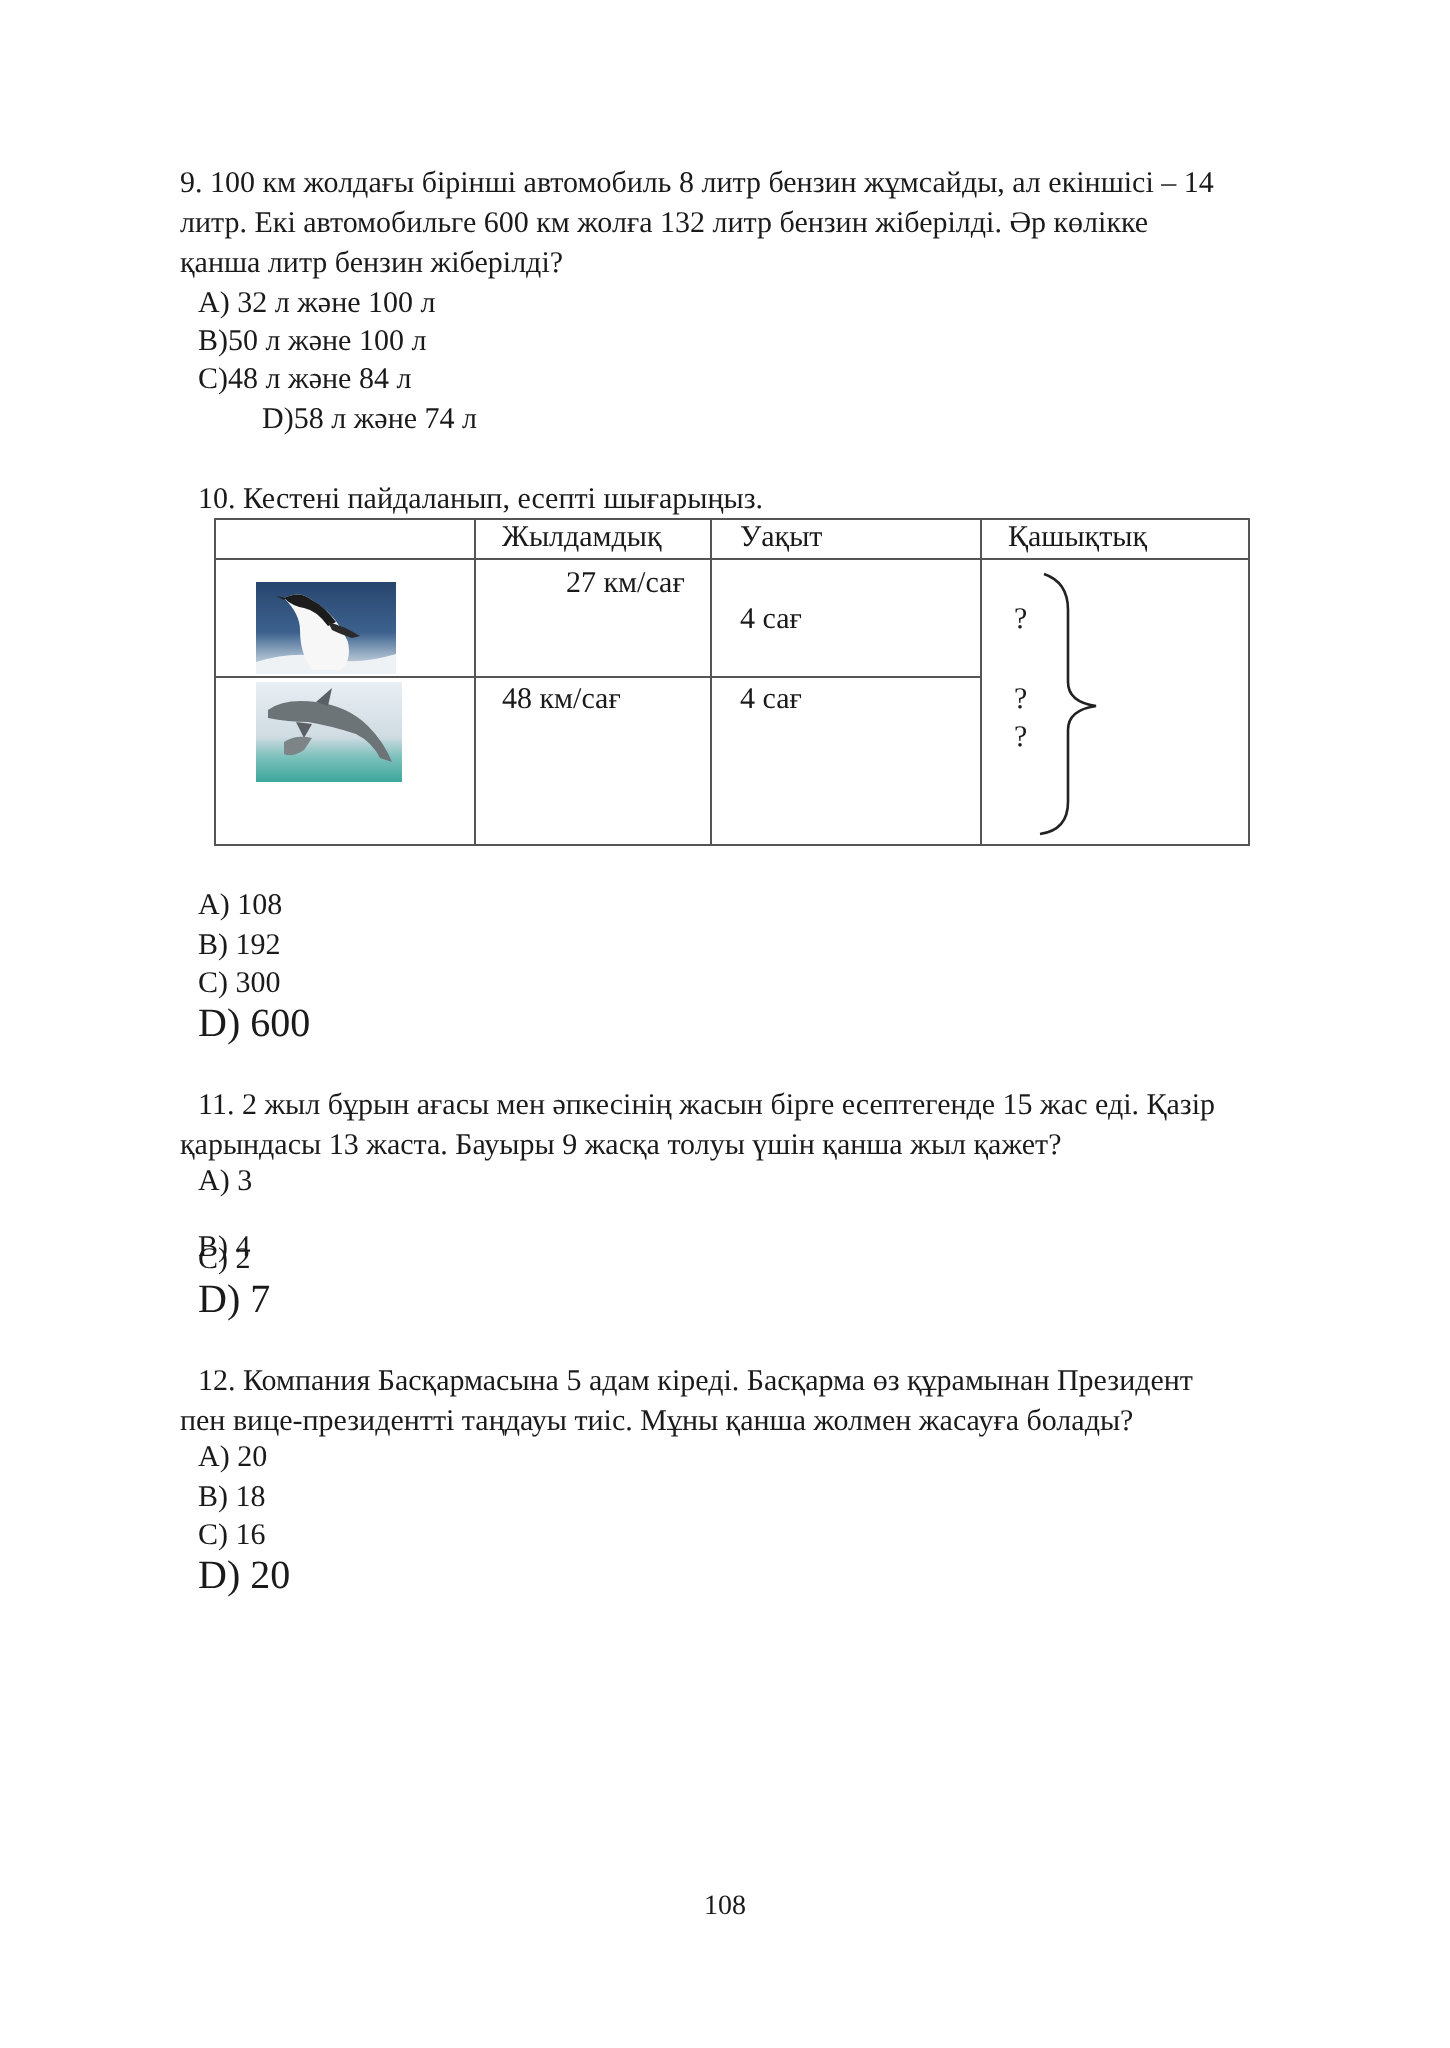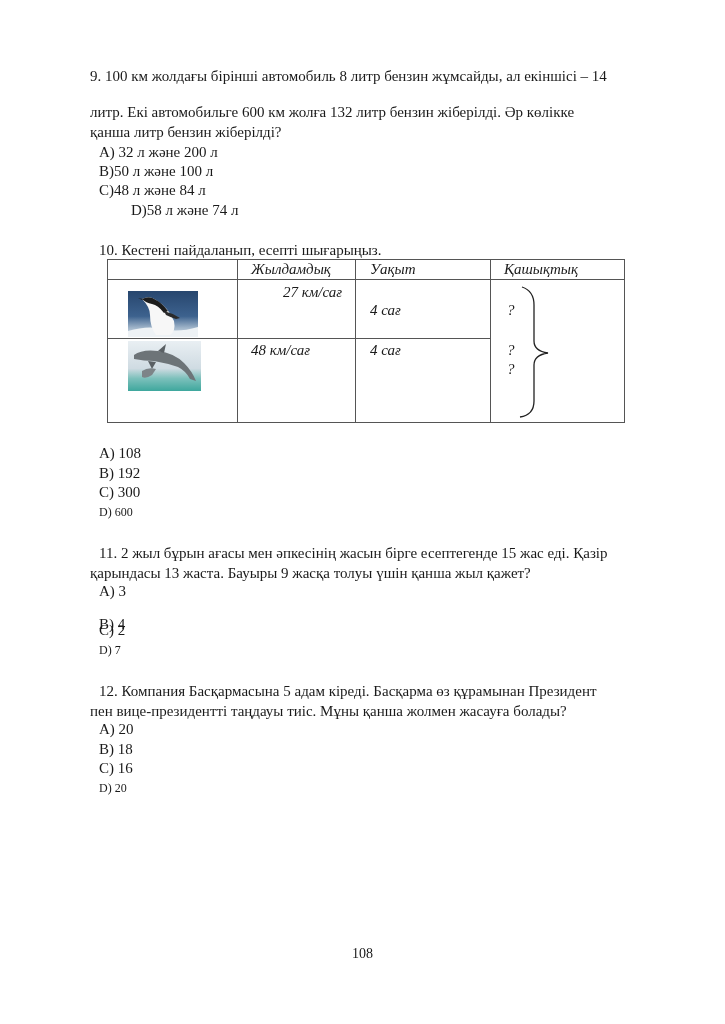--- a/index.html
+++ b/index.html
@@ -4,46 +4,46 @@
 <style>
   html, body { margin: 0; padding: 0; background: #ffffff; }
   body {
     width: 725px; height: 1024px; position: relative; overflow: hidden;
     font-family: "Liberation Serif", "DejaVu Serif", serif;
     color: #1a1a1a; font-size: 15px;
   }
   .line { position: absolute; white-space: nowrap; line-height: 20px; }
   .q { left: 90px; }
   .opt { left: 99px; }
-  .opt-lg { font-size: 12px; }
+  .opt-lg { font-size: 20px; }
 
-  .tbl { position: absolute; left: 107px; top: 259px; width: 518px; height: 128px; font-style: italic; }
+  .tbl { position: absolute; left: 107px; top: 259px; width: 518px; height: 128px; }
   .tbl .h { position: absolute; background: #555; height: 1px; }
   .tbl .v { position: absolute; background: #555; width: 1px; }
   .cell-text { position: absolute; white-space: nowrap; line-height: 18px; font-size: 15px; }
 
   .img { position: absolute; overflow: hidden; }
   .penguin {
     left: 21px; top: 32px; width: 70px; height: 46px;
     background: linear-gradient(180deg, #27466e 0%, #3d628e 55%, #9fb4c9 80%, #dfe8ef 100%);
   }
   .dolphin {
     left: 21px; top: 82px; width: 73px; height: 50px;
     background: linear-gradient(180deg, #e9eff3 0%, #cfdbe2 55%, #7cc0bb 75%, #3ea79d 100%);
   }
   .page-num { position: absolute; left: 0; width: 725px; text-align: center; top: 946px; font-size: 14px; }
 </style>
 </head>
 <body>
 
 <div>
-  <div class="line q" style="top:66px;">9. 100 км жолдағы бірінші автомобиль 8 литр бензин жұмсайды, ал екіншісі – 14</div>
+  <div class="line q" style="top:82px;">9. 100 км жолдағы бірінші автомобиль 8 литр бензин жұмсайды, ал екіншісі – 14</div>
   <div class="line q" style="top:102px;">литр. Екі автомобильге 600 км жолға 132 литр бензин жіберілді. Әр көлікке</div>
   <div class="line q" style="top:122px;">қанша литр бензин жіберілді?</div>
-  <div class="line opt" style="top:142px;">A) 32 л және 200 л</div>
+  <div class="line opt" style="top:142px;">A) 32 л және 100 л</div>
   <div class="line opt" style="top:161px;">B)50 л және 100 л</div>
   <div class="line opt" style="top:180px;">C)48 л және 84 л</div>
   <div class="line opt" style="top:200px;margin-left:32px;">D)58 л және 74 л</div>
 </div>
 
 <div>
   <div class="line" style="left:99px; top:240px;">10. Кестені пайдаланып, есепті шығарыңыз.</div>
 
   <div class="tbl">
 

